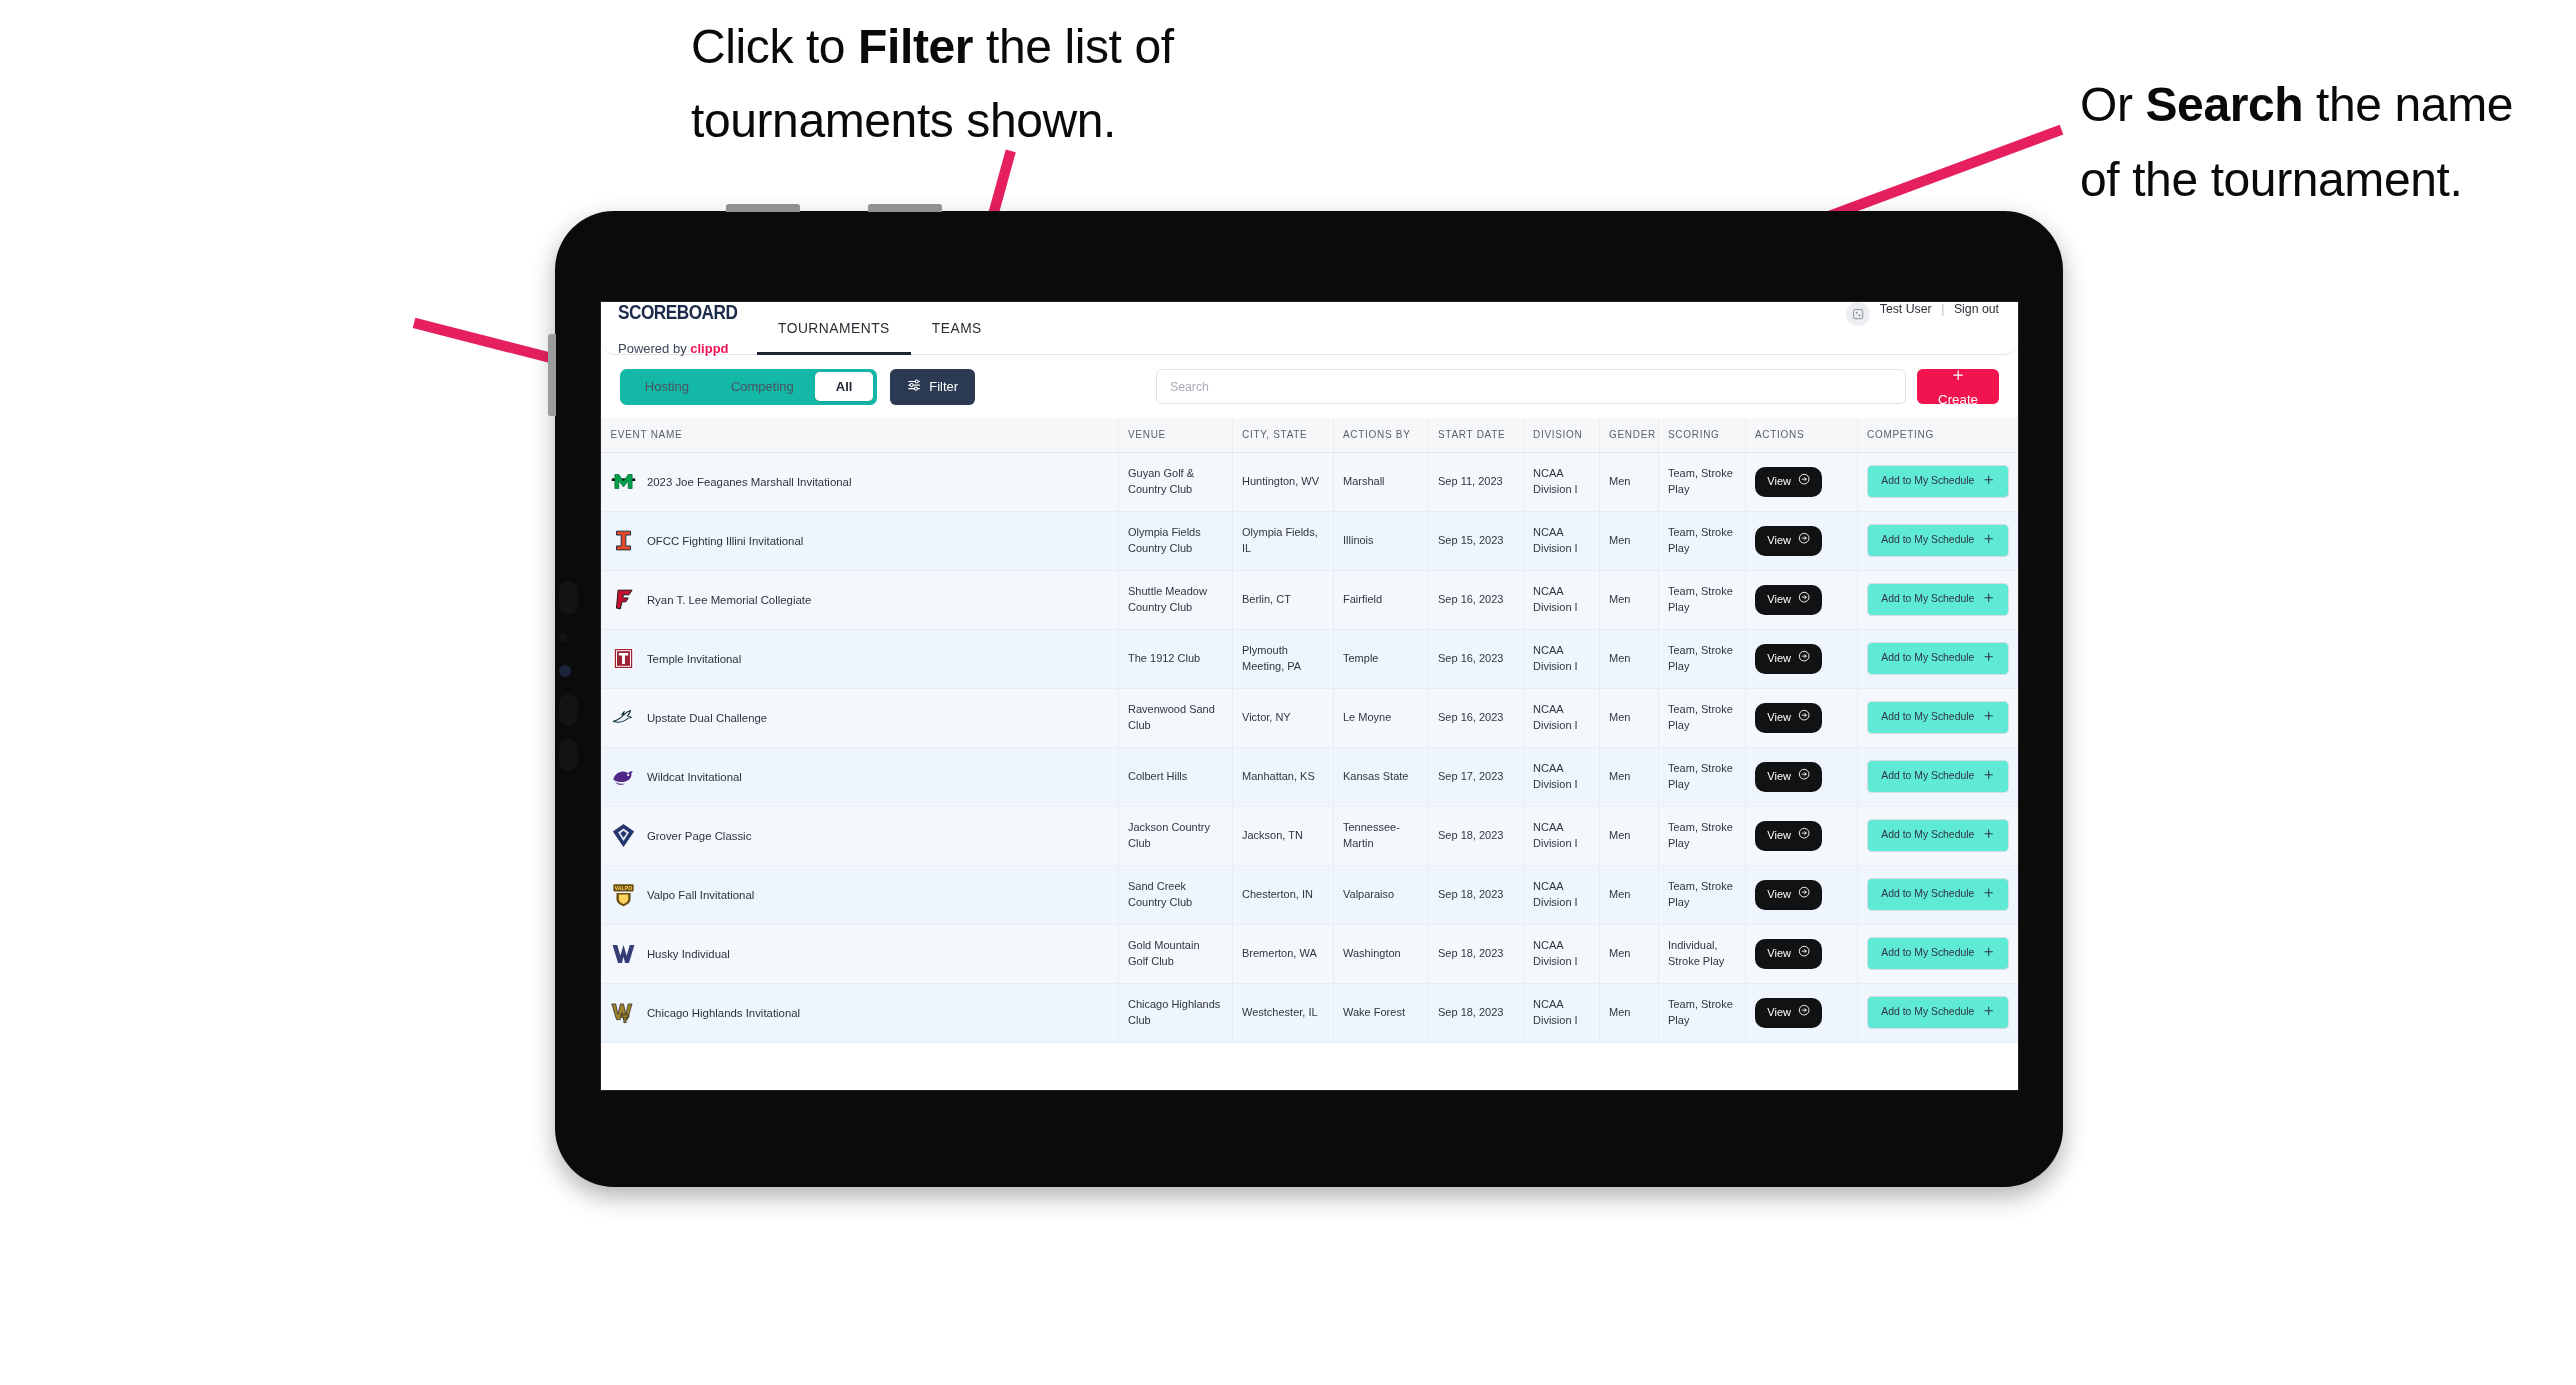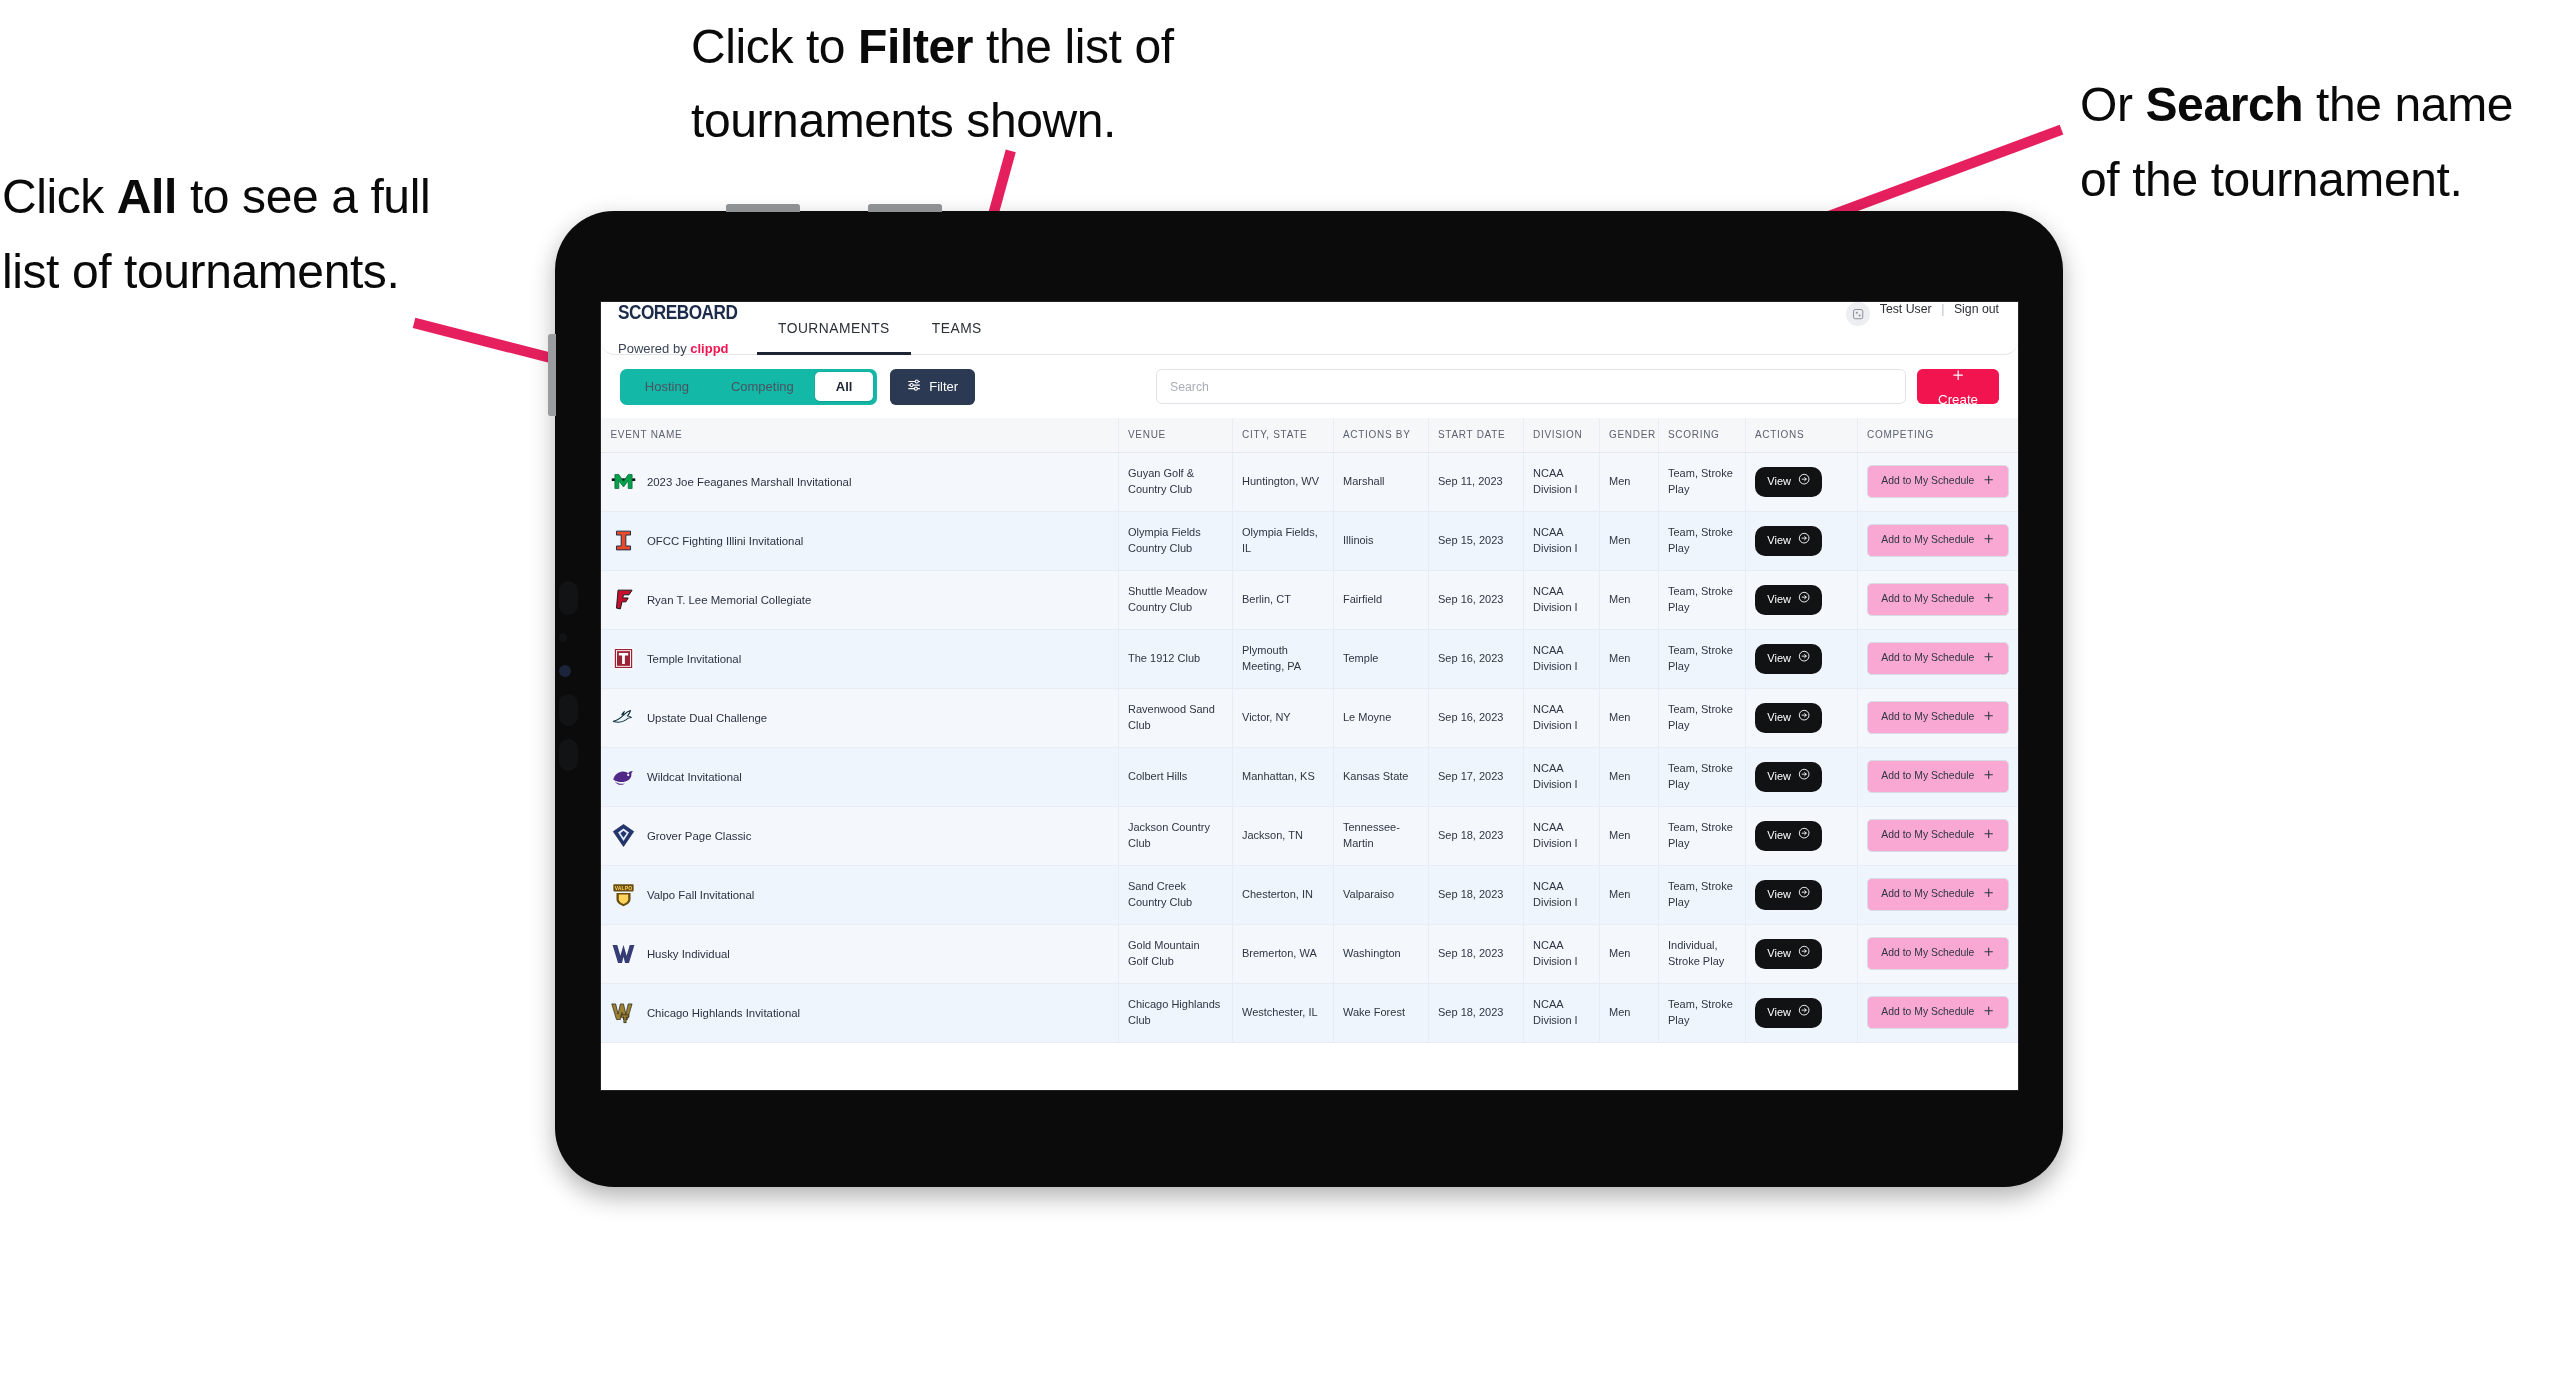--- a/index.html
+++ b/index.html
@@ -150,32 +150,31 @@
   #tbl tbody tr:nth-child(even) { background:#eff5fc; }
   .ev-cell { display:flex; align-items:center; gap:11.4px; }
   .ev-name { font-size:11.4px; color:#2b3140; }
   .logo { width:25px; height:25px; flex:0 0 25px; display:block; }
   .view-btn {
     display:inline-flex; align-items:center; gap:6.6px; background:#101214; color:#fff;
     font-size:11px; padding:6.6px 12.3px; border-radius:10px; cursor:pointer;
   }
   .sched-btn {
     display:inline-flex; align-items:center; justify-content:center; gap:8.5px;
-    background:#f9a8d4; color:#2f3542; font-size:10.4px; padding:7.6px 9.5px;
+    background:#5eead4; color:#2f3542; font-size:10.4px; padding:7.6px 9.5px;
     border:0.9px solid #d8dde5; border-radius:4.7px; cursor:pointer; width:100%;
   }
   .c-venue{width:114px}.c-city{width:101px}.c-host{width:95px}.c-date{width:95px}
   .c-div{width:76px}.c-gen{width:59px}.c-score{width:87px}.c-act{width:112px}.c-comp{width:161px}
 </style>
 </head>
 <body>
 
 <div id="stage">
 
-  <div class="anno" id="anno-all">Click <b>All</b> to see a full list of tournaments.</div>
   <div class="anno" id="anno-filter">Click to <b>Filter</b> the list of tournaments shown.</div>
   <div class="anno" id="anno-search">Or <b>Search</b> the name of the tournament.</div>
 
   <svg class="arrow" style="left:408px; top:285px; width:427px; height:180px;" viewBox="0 0 450 190">
     <defs>
       <marker id="ah1" markerWidth="5.2" markerHeight="5.2" refX="2.2" refY="2.6" orient="auto">
         <path d="M0,0 L5.2,2.6 L0,5.2 z" fill="#e6205e"></path>
       </marker>
     </defs>
     <line x1="6" y1="40" x2="396" y2="140" stroke="#e6205e" stroke-width="11" marker-end="url(#ah1)"></line>

